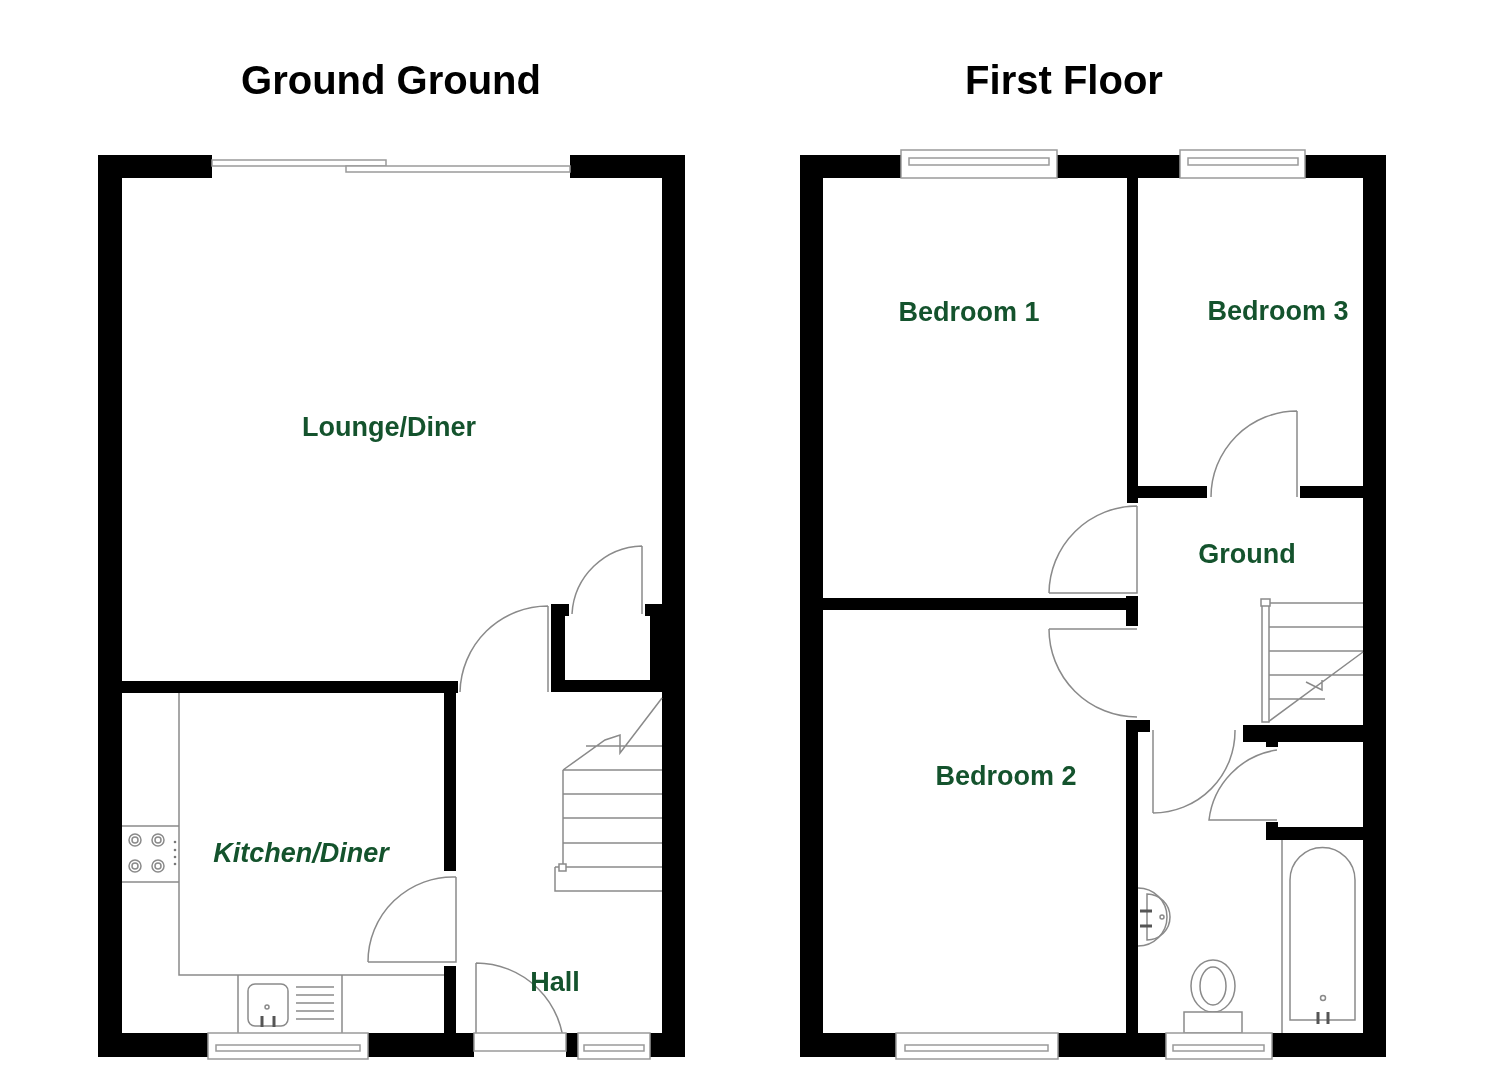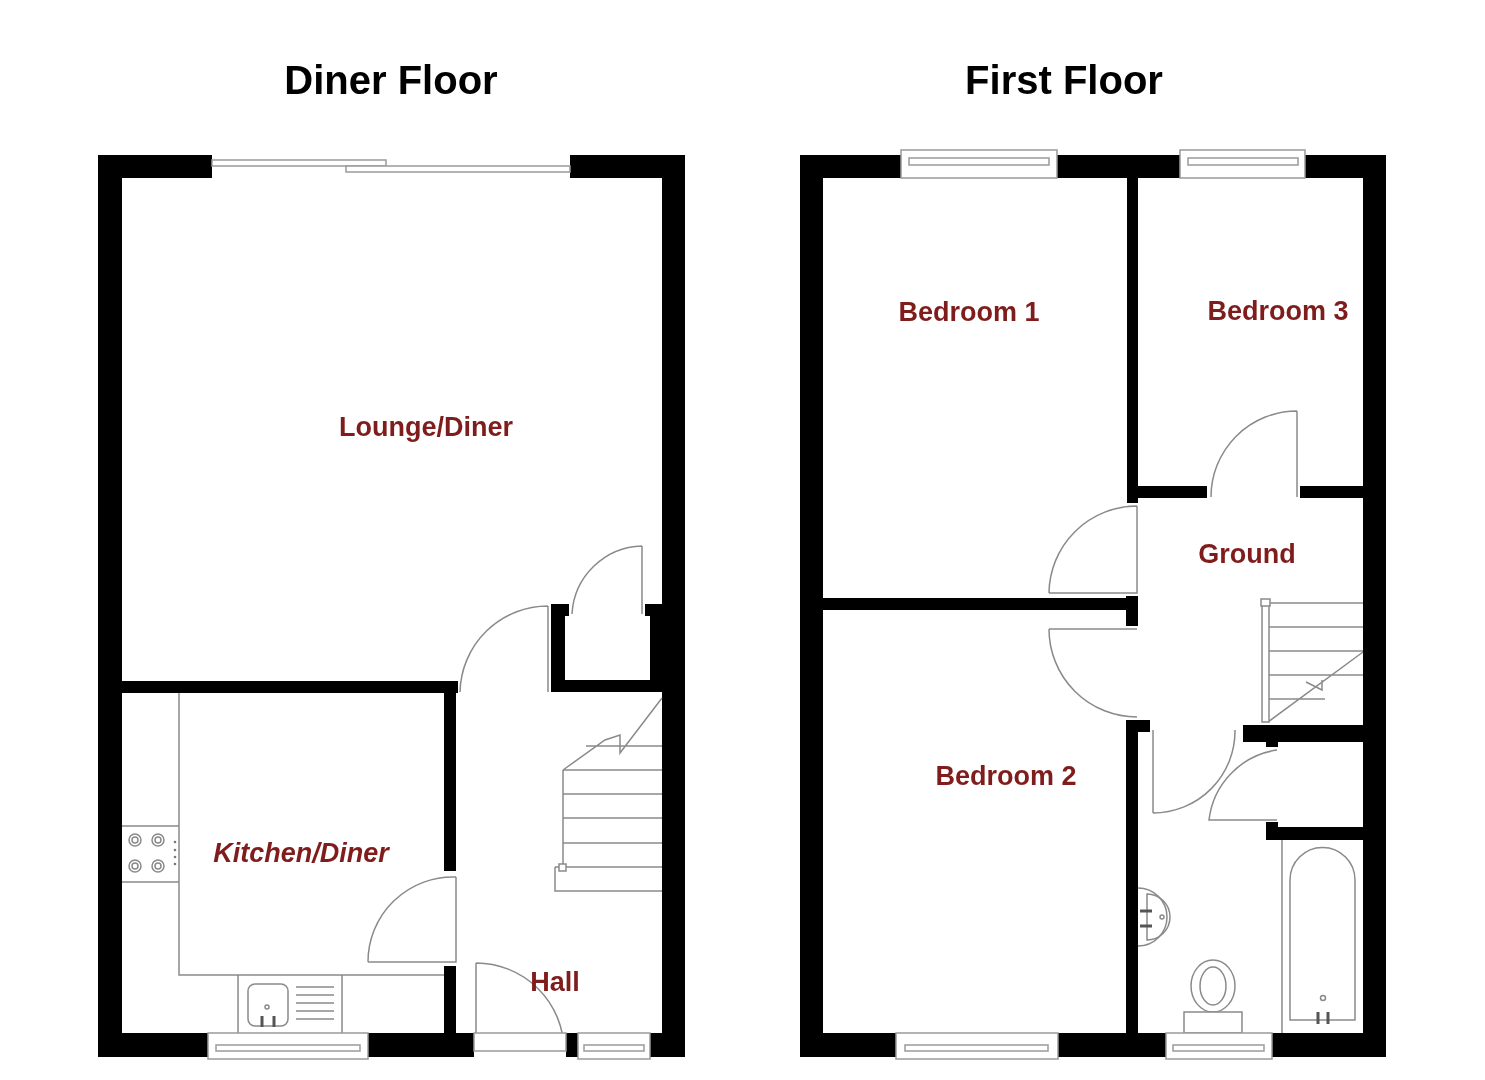--- a/index.html
+++ b/index.html
@@ -1,28 +1,28 @@
 <!DOCTYPE html>
 <html><head>
   <meta charset="utf-8">
   <style>
     html, body { margin: 0; padding: 0; background: #ffffff; }
     body { width: 1485px; height: 1080px; position: relative; overflow: hidden; font-family: "Liberation Sans", sans-serif; }
     .title { position: absolute; top: 58px; font-size: 40px; font-weight: bold; color: #000; text-align: center; width: 400px; }
-    .room-label { position: absolute; font-size: 27px; font-weight: bold; color: #7f1d1d; white-space: nowrap; transform: translate(-50%, -50%); }
+    .room-label { position: absolute; font-size: 27px; font-weight: bold; color: #14532d; white-space: nowrap; transform: translate(-50%, -50%); }
     svg { position: absolute; left: 0; top: 0; }
     .wall { fill: #000; }
     .thin { fill: none; stroke: #8a8a8a; stroke-width: 1.5; }
     .fix { fill: #fff; stroke: #8a8a8a; stroke-width: 1.5; }
     .win { fill: #fff; stroke: #9a9a9a; stroke-width: 1.5; }
   </style>
 </head>
 <body>
 
-<div class="title" style="left:191px;">Diner Floor</div>
+<div class="title" style="left:191px;">Ground Ground</div>
 <div class="title" style="left:864px;">First Floor</div>
 
 <svg width="1485" height="1080" viewBox="0 0 1485 1080">
 
   <g>
 
     <rect class="wall" x="98" y="155" width="114" height="23"></rect>
     <rect class="wall" x="570" y="155" width="115" height="23"></rect>
     <rect class="wall" x="98" y="155" width="24" height="902"></rect>
     <rect class="wall" x="662" y="155" width="23" height="902"></rect>
@@ -157,20 +157,20 @@
       <rect class="win" x="896" y="1033" width="162" height="26"></rect>
       <rect class="win" x="905" y="1045" width="143" height="6"></rect>
     </g>
     <g>
       <rect class="win" x="1166" y="1033" width="106" height="26"></rect>
       <rect class="win" x="1173" y="1045" width="91" height="6"></rect>
     </g>
   </g>
 </svg>
 
-<div class="room-label" style="left:389px; top:427px;margin-left:37px;">Lounge/Diner</div>
+<div class="room-label" style="left:389px; top:427px;">Lounge/Diner</div>
 <div class="room-label" style="left:301px; top:853px;font-style:italic;">Kitchen/Diner</div>
 <div class="room-label" style="left:555px; top:982px;">Hall</div>
 
 <div class="room-label" style="left:969px; top:312px;">Bedroom 1</div>
 <div class="room-label" style="left:1240px; top:311px;margin-left:38px;">Bedroom 3</div>
 <div class="room-label" style="left:1247px; top:554px;">Ground</div>
 <div class="room-label" style="left:972px; top:776px;margin-left:34px;">Bedroom 2</div>
 
 </body></html>

